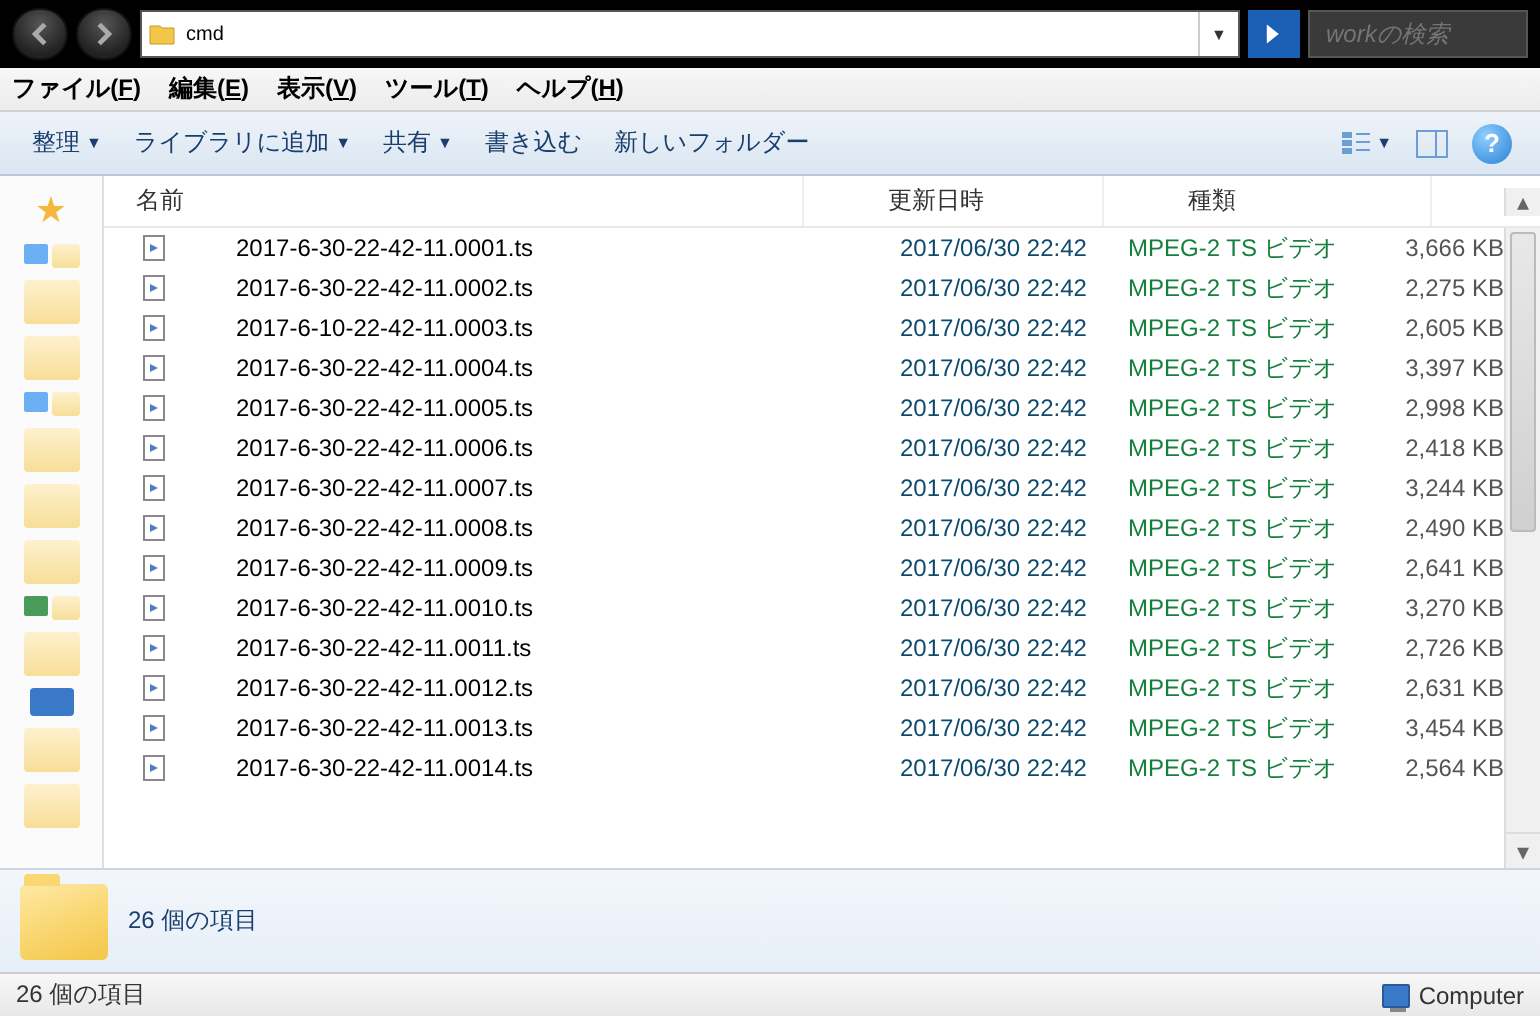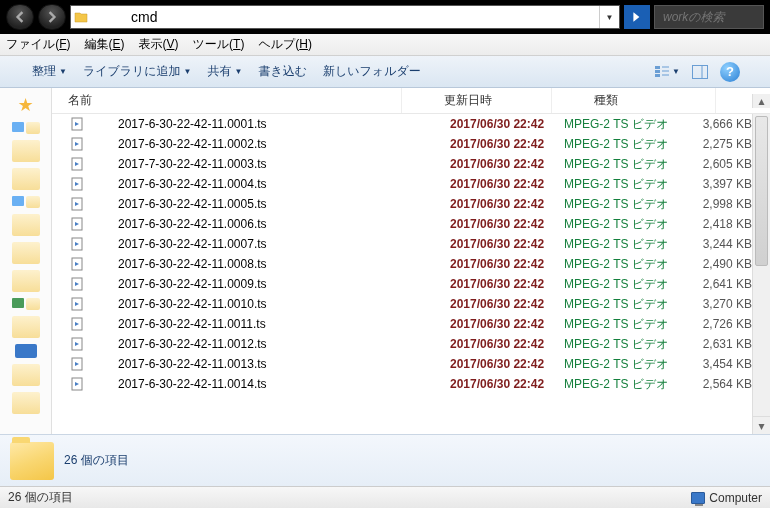--- a/index.html
+++ b/index.html
@@ -6,34 +6,34 @@
 html, body { width: 770px; height: 508px; overflow: hidden; background: #000; }
 
 .window { width: 770px; height: 508px; display: flex; flex-direction: column; }
 
 
 .navbar { height: 34px; background: #000; display: flex; align-items: center; padding: 0 6px; gap: 4px; }
 .nav-btn { width: 28px; height: 26px; border-radius: 13px; display: flex; align-items: center; justify-content: center; background: radial-gradient(circle at 50% 30%, #555 0%, #222 70%); border: 1px solid #111; color: #aaa; cursor: pointer; }
 .nav-btn svg { width: 12px; height: 12px; }
 .addr-wrap { flex: 1; display: flex; align-items: center; background: #fff; border: 1px solid #555; height: 24px; }
 .addr-icon { width: 20px; display: flex; align-items: center; justify-content: center; color: #e8b04a; }
-.addr-input { flex: 1; border: none; outline: none; font-size: 14px; padding: 0 2px; margin-left: 38px; }
+.addr-input { flex: 1; border: none; outline: none; font-size: 10px; padding: 0 2px; }
 .addr-drop { width: 20px; display: flex; align-items: center; justify-content: center; color: #333; cursor: pointer; border-left: 1px solid #ccc; height: 100%; }
 .go-btn { width: 26px; height: 24px; background: #1a5fb4; display: flex; align-items: center; justify-content: center; color: #fff; cursor: pointer; }
 .search-wrap { width: 110px; height: 24px; background: #3a3a3a; border: 1px solid #555; display: flex; align-items: center; padding: 0 4px; gap: 4px; }
 .search-wrap svg { color: #888; }
 .search-input { flex: 1; border: none; outline: none; background: transparent; color: #888; font-style: italic; font-size: 12px; }
 
 
-.menubar { height: 22px; background: linear-gradient(#f7f7f7, #ececec); border-bottom: 1px solid #d0d0d0; display: flex; align-items: center; padding: 0 6px; gap: 14px; }
+.menubar { height: 22px; background: linear-gradient(#f7f7f7, #ececec); border-bottom: 1px solid #d0d0d0; display: flex; align-items: center; padding: 0 6px; gap: 14px; font-weight: bold; }
 .menu-item { cursor: pointer; }
 .menu-item u { text-decoration: underline; }
 
 
-.toolbar { height: 32px; background: linear-gradient(#eef3f9, #dae6f2); border-bottom: 1px solid #b8c8da; display: flex; align-items: center; padding: 0 24px; color: #1a3e6e; }
+.toolbar { height: 32px; background: linear-gradient(#eef3f9, #dae6f2); border-bottom: 1px solid #b8c8da; display: flex; align-items: center; padding: 0 8px; color: #1a3e6e; }
 .tool-item { display: flex; align-items: center; gap: 3px; padding: 0 8px; cursor: pointer; height: 100%; }
 .tool-sep { flex: 1; }
 .tool-icon-btn { padding: 0 6px; cursor: pointer; display: flex; align-items: center; gap: 2px; }
 .caret { font-size: 8px; }
 .help-circle { width: 20px; height: 20px; border-radius: 50%; background: radial-gradient(circle at 35% 30%, #8fd0ff, #2a7fd4); color: #fff; display: flex; align-items: center; justify-content: center; font-weight: bold; font-size: 13px; }
 
 
 .main { flex: 1; display: flex; background: #fff; min-height: 0; }
 .sidebar { width: 52px; background: #fbfbfb; border-right: 1px solid #e0e0e0; padding-top: 6px; display: flex; flex-direction: column; align-items: center; gap: 6px; overflow: hidden; }
 .side-star { color: #f6b73c; font-size: 18px; }
@@ -48,21 +48,21 @@
 .col-date { width: 114px; }
 .col-type { width: 128px; }
 .col-size { width: 78px; }
 .scroll-up { width: 18px; background: #f0f0f0; border-left: 1px solid #ddd; display: flex; align-items: center; justify-content: center; color: #666; cursor: pointer; }
 
 .file-list { flex: 1; overflow: hidden; position: relative; }
 .file-row { height: 20px; display: flex; align-items: center; padding-left: 18px; }
 .file-icon { width: 16px; height: 16px; margin-right: 4px; display: flex; align-items: center; justify-content: center; }
 .file-icon svg { width: 14px; height: 14px; }
 .fname { flex: 1; margin-left: 28px; }
-.fdate { width: 114px; color: #7f1d1d; font-weight: bold; }
+.fdate { width: 114px; color: #0c4a6e; }
 .ftype { width: 128px; color: #15803d; }
 .fsize { width: 78px; text-align: right; padding-right: 18px; color: #555; }
 .scrollbar-v { position: absolute; right: 0; top: 0; bottom: 0; width: 18px; background: #f0f0f0; border-left: 1px solid #ddd; }
 .scroll-thumb { position: absolute; left: 2px; right: 2px; top: 2px; height: 150px; background: linear-gradient(#e8e8e8, #d0d0d0); border: 1px solid #bbb; border-radius: 2px; }
 .scroll-dn { position: absolute; bottom: 0; left: 0; right: 0; height: 18px; display: flex; align-items: center; justify-content: center; color: #666; border-top: 1px solid #ddd; cursor: pointer; }
 
 
 .details-pane { height: 52px; background: linear-gradient(#f3f7fc, #e6eef7); border-top: 1px solid #cad6e4; display: flex; align-items: center; padding: 0 10px; gap: 10px; }
 .big-folder { width: 44px; height: 38px; background: linear-gradient(160deg, #ffe9a8 0%, #f9d772 50%, #f4c648 100%); border-radius: 3px; position: relative; }
 .big-folder::before { content: ""; position: absolute; top: -5px; left: 2px; width: 18px; height: 6px; background: #f9d772; border-radius: 2px 2px 0 0; }
@@ -223,21 +223,21 @@
             <span class="ftype">MPEG-2 TS ビデオ</span>
             <span class="fsize">2,275 KB</span>
           </div>
           <div class="file-row">
             <span class="file-icon">
               <svg viewBox="0 0 14 14">
                 <rect x="1" y="1" width="10" height="12" fill="#fff" stroke="#888"></rect>
                 <path d="M4 5v4l4-2z" fill="#4a7fc4"></path>
               </svg>
             </span>
-            <span class="fname">2017-7-30-22-42-11.0003.ts</span>
+            <span class="fname">2017-6-10-22-42-11.0003.ts</span>
             <span class="fdate">2017/06/30 22:42</span>
             <span class="ftype">MPEG-2 TS ビデオ</span>
             <span class="fsize">2,605 KB</span>
           </div>
           <div class="file-row">
             <span class="file-icon">
               <svg viewBox="0 0 14 14">
                 <rect x="1" y="1" width="10" height="12" fill="#fff" stroke="#888"></rect>
                 <path d="M4 5v4l4-2z" fill="#4a7fc4"></path>
               </svg>

